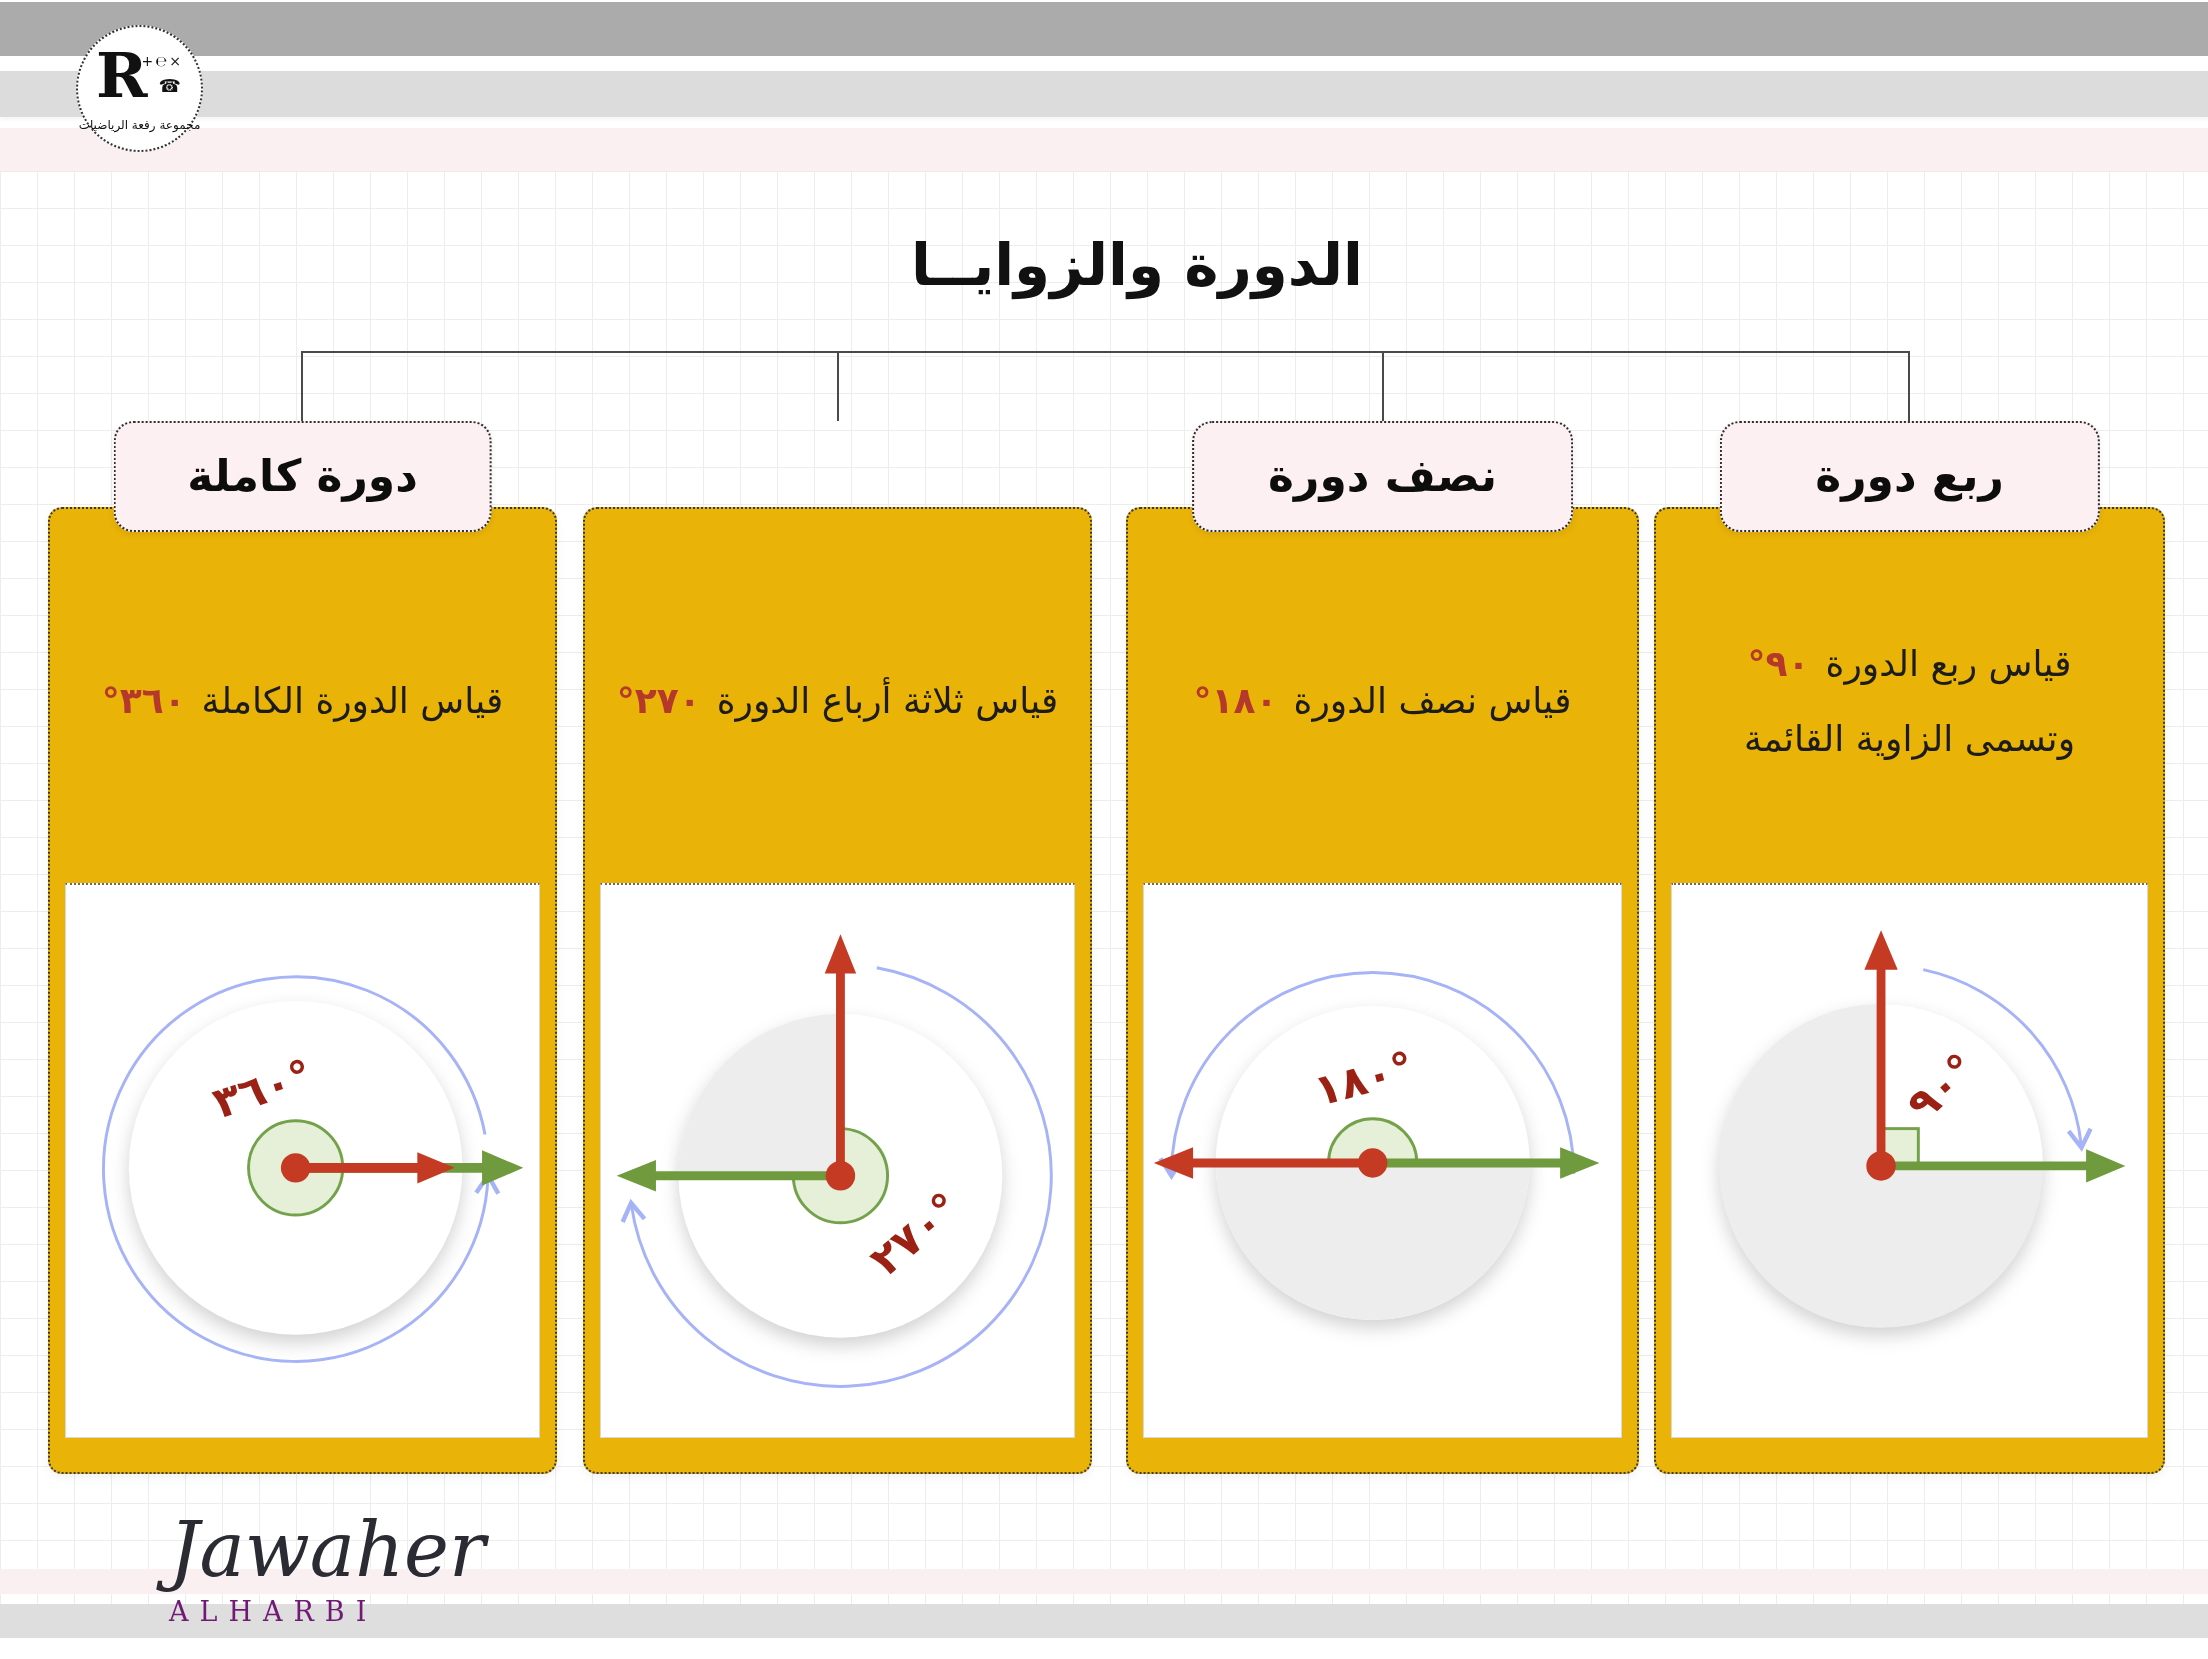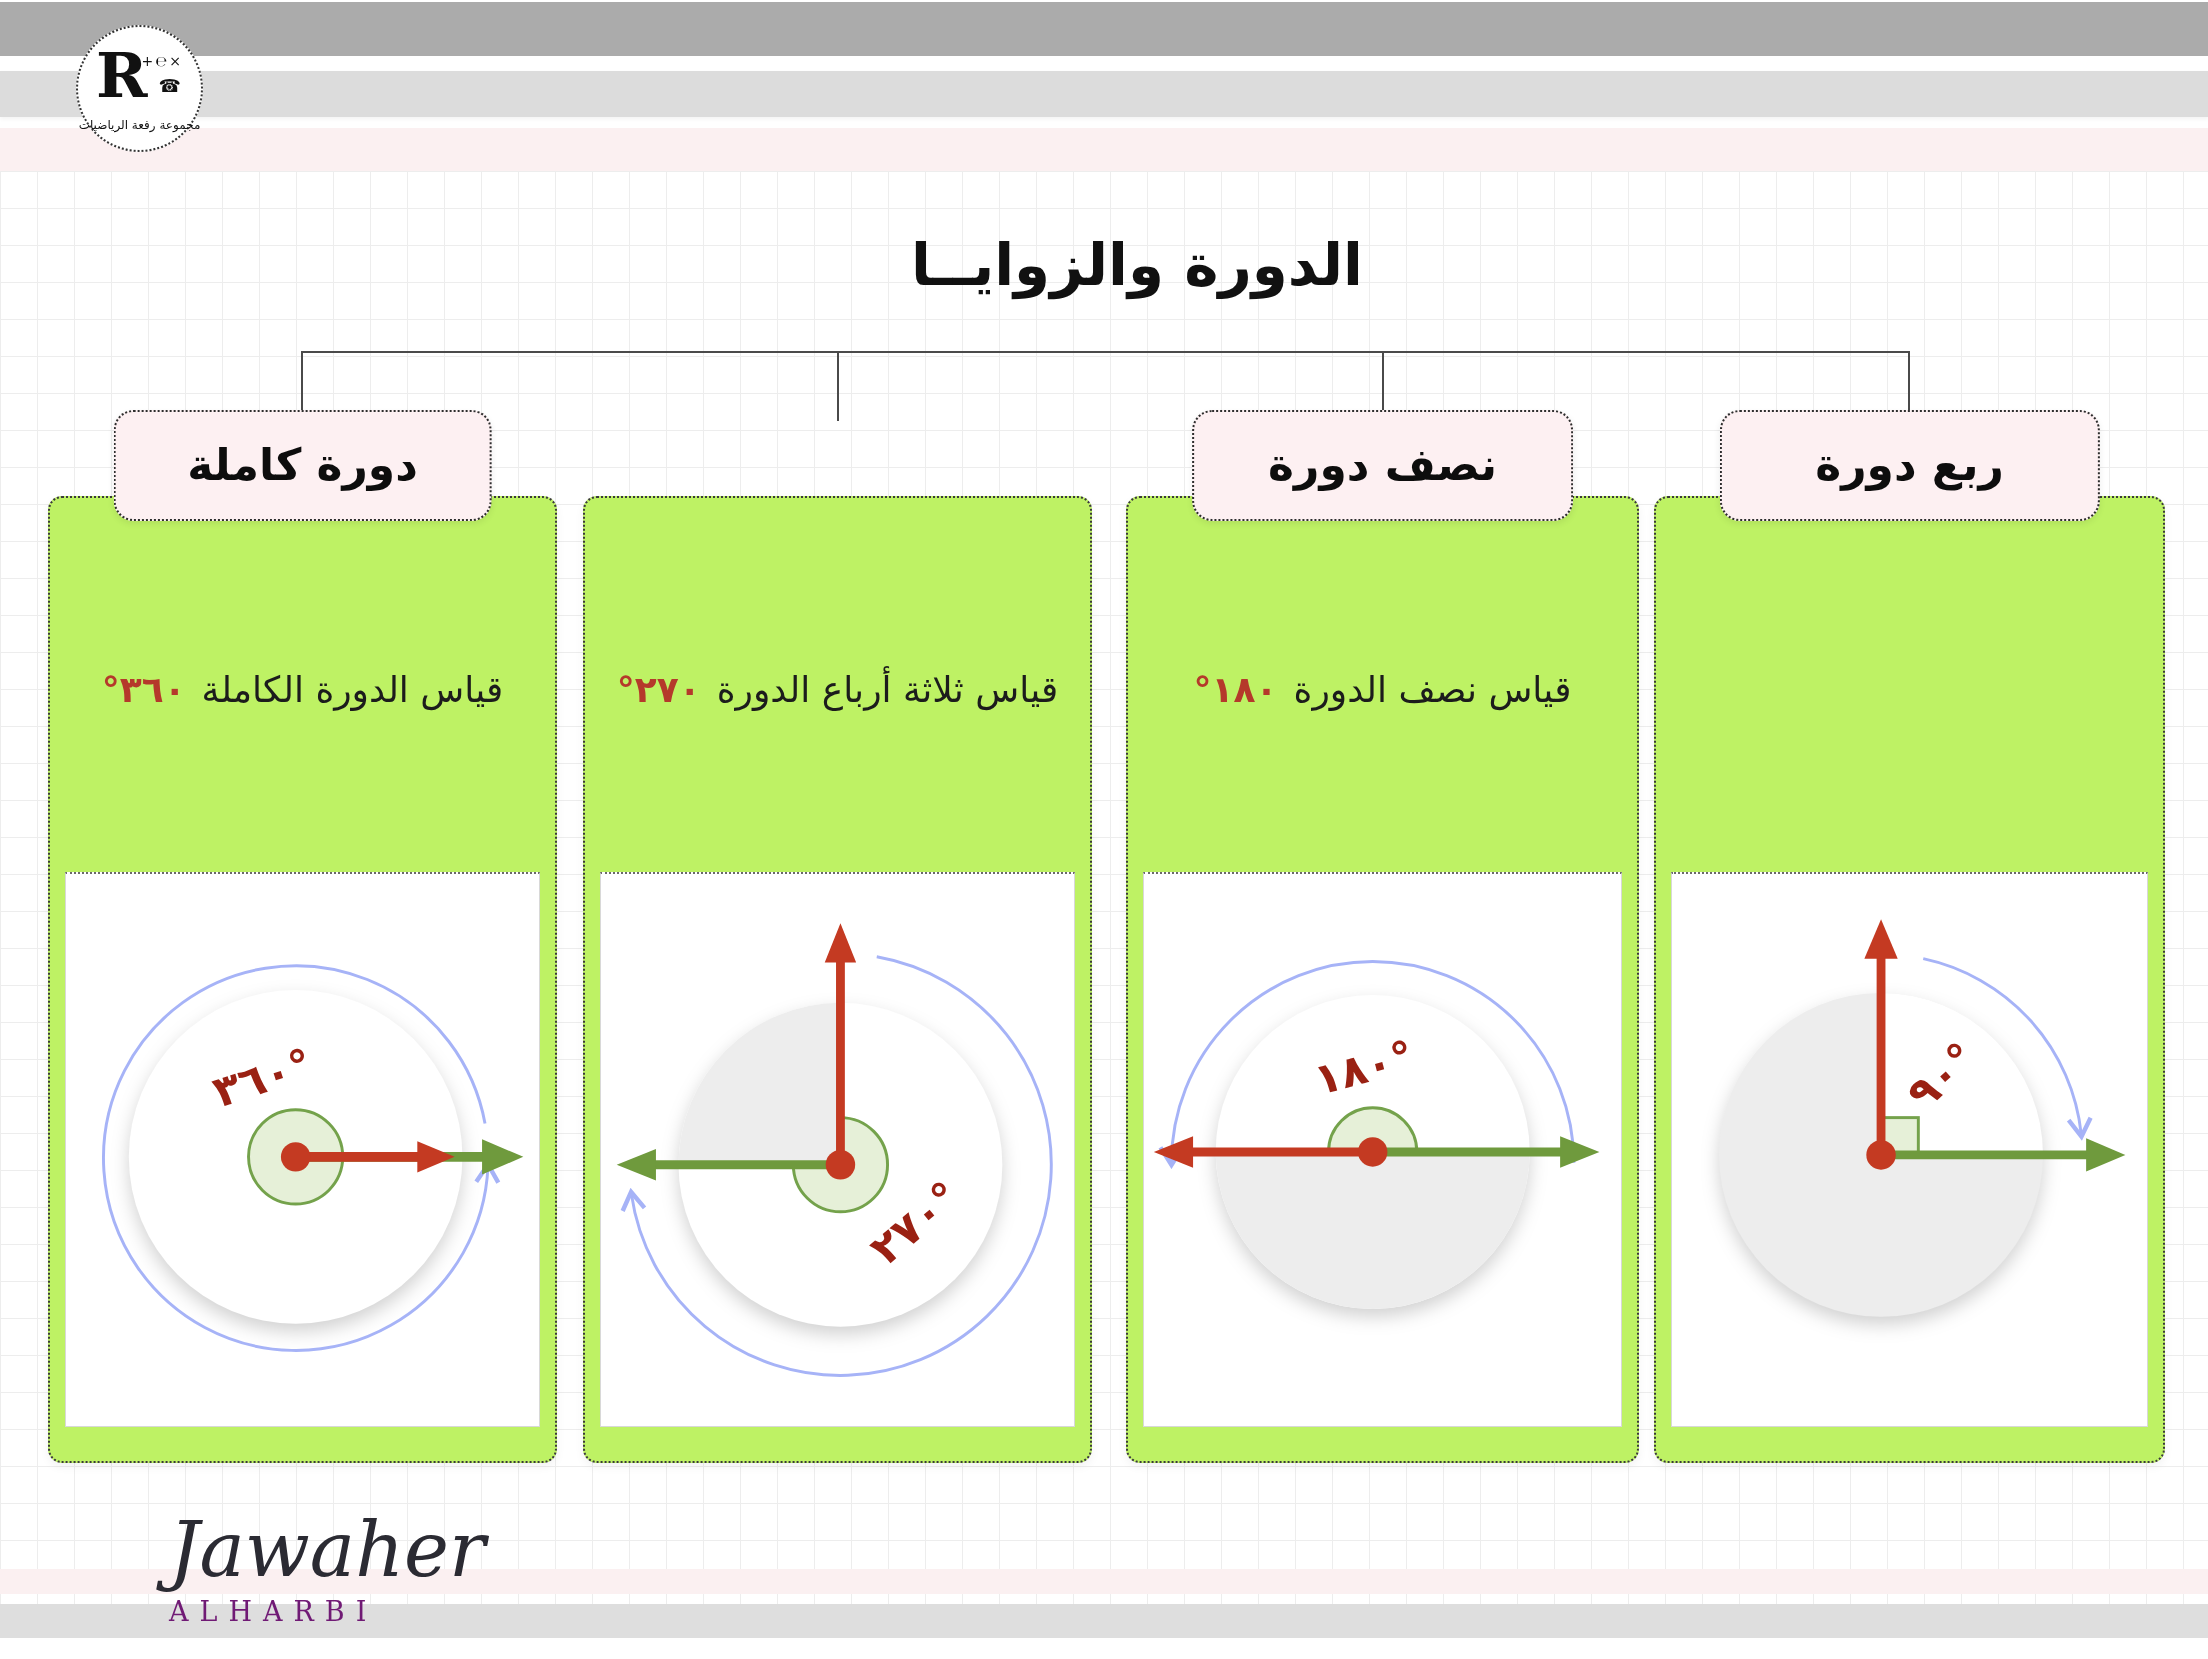--- a/index.html
+++ b/index.html
@@ -29,21 +29,21 @@
              color:#111;direction:rtl;}
   
   .title{position:absolute;left:846px;top:231px;width:517px;direction:rtl;
          font-size:58px;font-weight:bold;color:#111;}
   
   .conn-h{position:absolute;left:302px;top:351px;width:1607px;height:0;
           border-top:2px solid #4a4a4a;}
   .conn-v{position:absolute;top:351px;width:0;height:70px;border-left:2px solid #4a4a4a;}
   .conn-v.d0{left:1908px;} .conn-v.d1{left:1382px;} .conn-v.d2{left:837px;} .conn-v.d3{left:301px;}
   
-  .card{position:absolute;top:496px;height:967px;background:#bef264;border:2px dotted #3a3a3a;
+  .card{position:absolute;top:507px;height:967px;background:#eab308;border:2px dotted #3a3a3a;
         border-radius:14px;box-sizing:border-box;box-shadow:0 4px 10px rgba(0,0,0,0.05);}
   .card0{left:1654px;width:511px;} .card1{left:1126px;width:513px;}
   .card2{left:583px;width:509px;}  .card3{left:48px;width:509px;}
   .card-header{position:absolute;top:-88px;left:50%;transform:translateX(-50%);width:75%;
                height:111px;background:#fdf0f2;border:2px dotted #2d2d2d;border-radius:20px;
                box-sizing:border-box;text-align:center;line-height:105px;font-size:44px;
                font-weight:bold;color:#0d0d0d;direction:rtl;box-shadow:0 3px 6px rgba(0,0,0,0.07);}
   .desc{position:absolute;top:80px;left:16px;right:16px;height:223px;display:flex;
         flex-direction:column;align-items:center;justify-content:center;gap:34px;
         direction:rtl;font-size:36px;color:#1c1c1c;}
@@ -81,20 +81,26 @@
   <div class="title">الدورة والزوايــا</div>
 
   <div class="conn-h"></div>
   <div class="conn-v d0"></div>
   <div class="conn-v d1"></div>
   <div class="conn-v d2"></div>
   <div class="conn-v d3"></div>
 
   <div class="card card0">
     <div class="card-header">ربع دورة</div>
+    <div class="desc">
+      <div class="line">
+        <span>قياس ربع الدورة</span><span class="num">٩٠°</span>
+      </div>
+      <div class="line">وتسمى الزاوية القائمة</div>
+    </div>
     <div class="diagram-box">
       <svg viewBox="0 0 484 558">
         <defs>
           <marker id="barr0" viewBox="0 0 12 12" refX="9" refY="6" markerWidth="9" markerHeight="9" orient="auto">
             <path d="M2,1 L10,6 L2,11" fill="none" stroke="#a6b3f7" stroke-width="2"></path>
           </marker>
         </defs>
         <circle cx="213" cy="284" r="165" fill="#ededed" style="filter:drop-shadow(0 8px 9px rgba(0,0,0,0.18))"></circle>
         <path d="M213,284 L213,119 A165,165 0 0 1 378,284 Z" fill="#ffffff"></path>
         <path d="M256,84 A205,205 0 0 1 417,263" fill="none" stroke="#a6b3f7" stroke-width="3" marker-end="url(#barr0)"></path>

